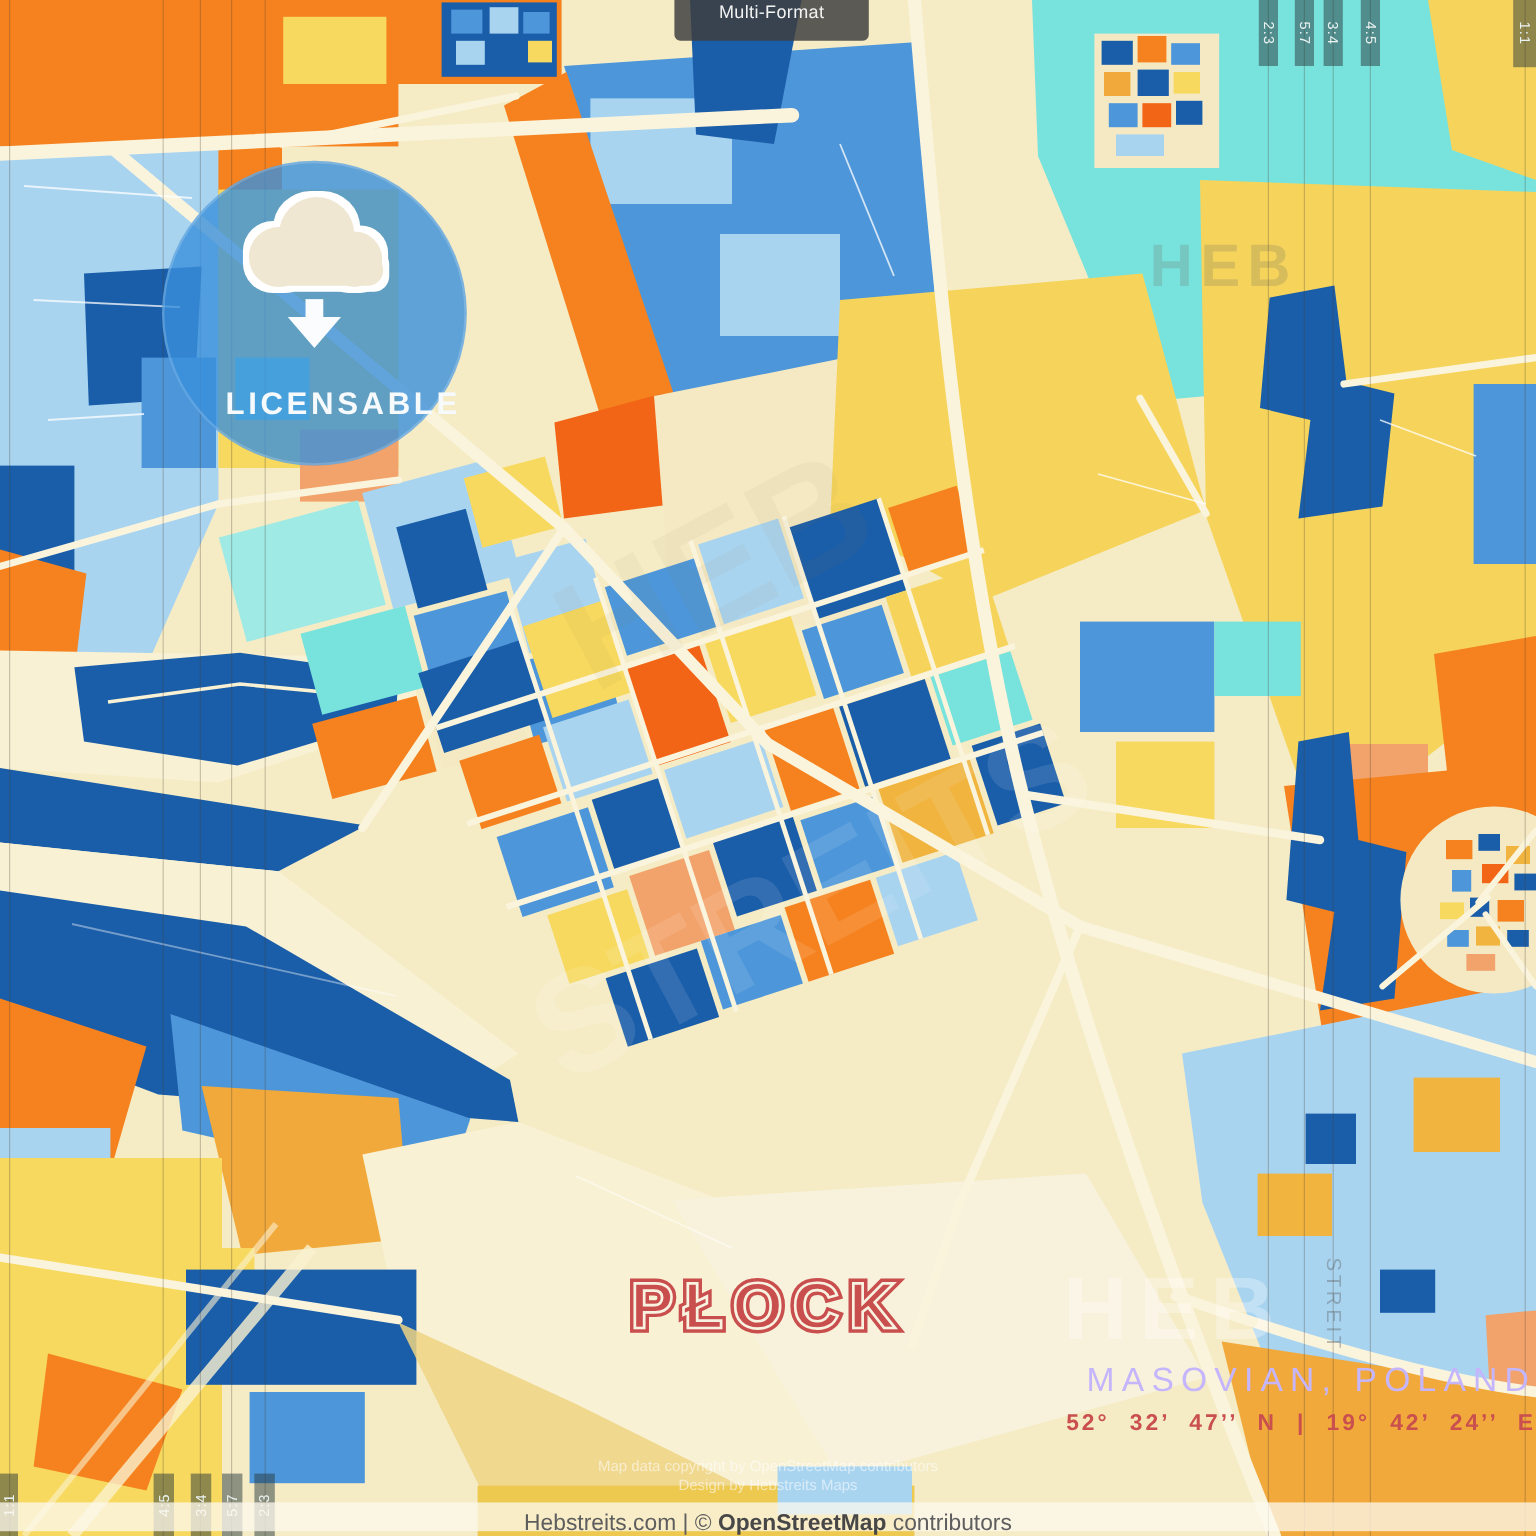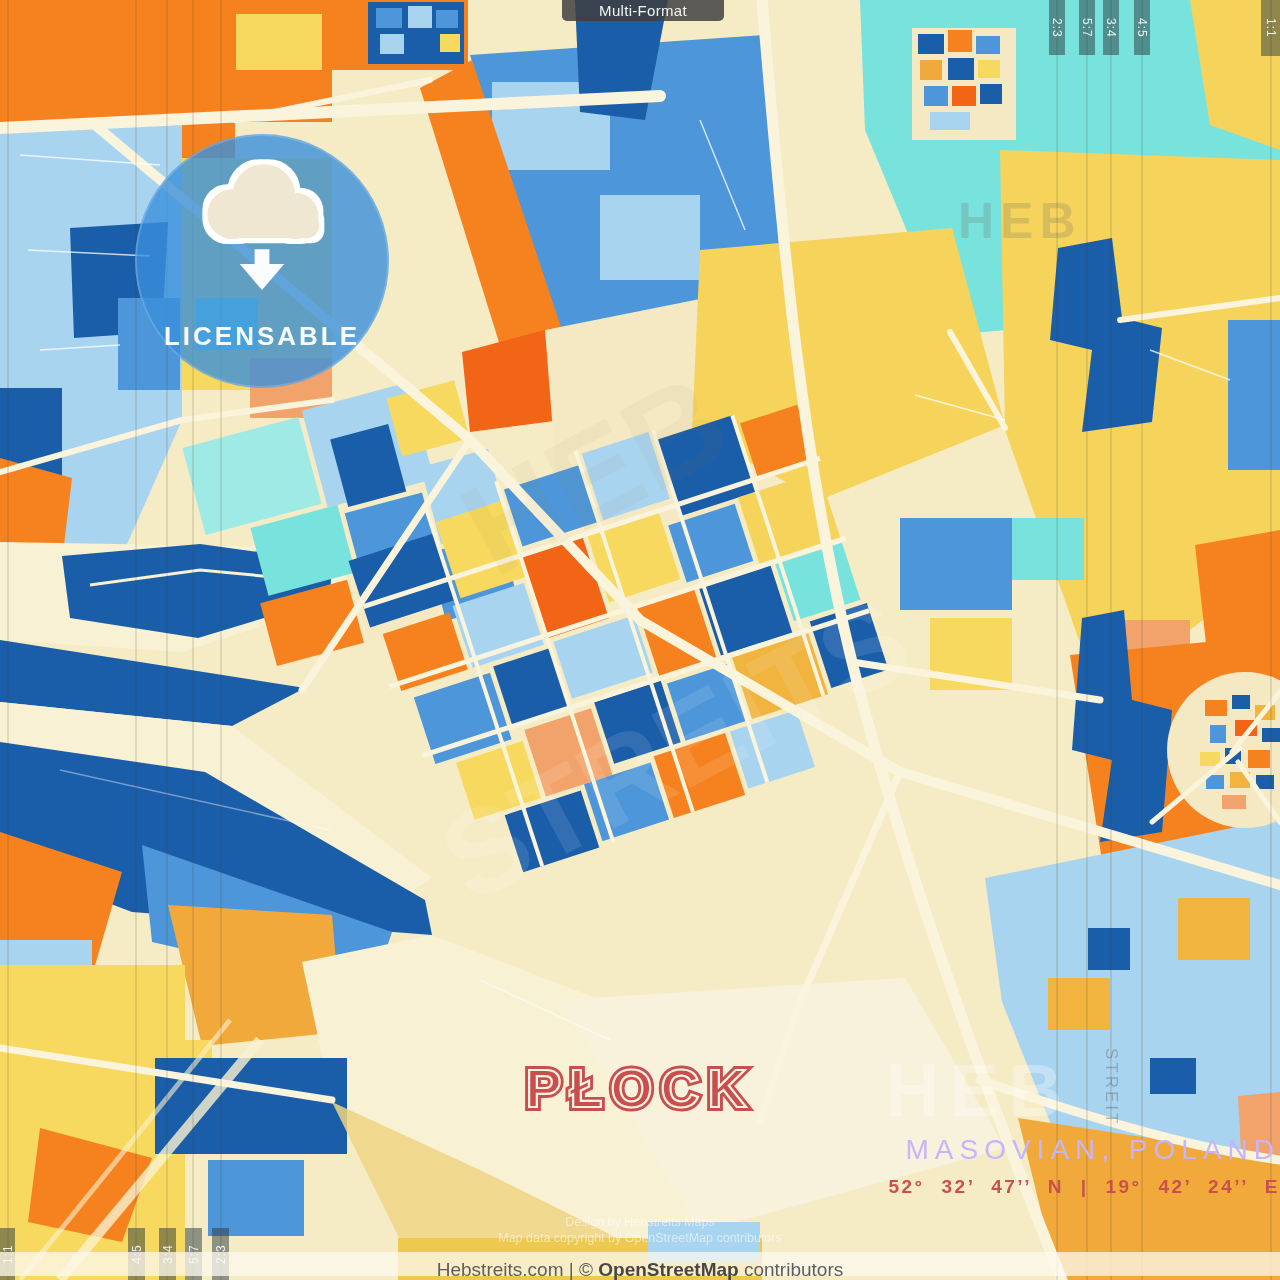--- a/index.html
+++ b/index.html
@@ -1,38 +1,38 @@
 <!DOCTYPE html>
 <html><head>
 <meta charset="utf-8">
 <style>
   html,body{margin:0;padding:0;background:#222;}
   .poster{position:relative;width:1280px;height:1280px;overflow:hidden;
     font-family:"Liberation Sans",sans-serif;}
   .map-svg{position:absolute;left:0;top:0;width:1280px;height:1280px;display:block;}
 
   
-  .top-badge{position:absolute;left:562px;top:0;width:162px;height:21px;
+  .top-badge{position:absolute;left:562px;top:0;width:162px;height:34px;
     background:rgba(62,62,62,.84);color:#F2F2F2;font-size:15px;line-height:22px;
     text-align:center;border-radius:0 0 5px 5px;letter-spacing:.3px;z-index:6;}
 
   
   .rb{position:absolute;background:rgba(40,56,60,.5);color:#EAF2F2;font-size:12px;
     letter-spacing:1px;writing-mode:vertical-rl;text-align:center;line-height:16px;
     display:flex;align-items:center;justify-content:center;z-index:6;}
   .rb.top{top:0;height:55px;width:16px;}
   .rb.bottom{bottom:0;height:52px;width:17px;transform:rotate(180deg);}
 
   
   .license{position:absolute;left:135px;top:134px;width:254px;height:254px;
     border-radius:50%;background:rgba(57,144,219,.80);z-index:5;
     box-shadow:inset 0 0 0 2px rgba(255,255,255,.18);}
   .license .cloud{position:absolute;left:50%;top:14px;transform:translateX(-50%);}
   .license .label{position:absolute;bottom:36px;width:100%;text-align:center;
-    color:#F6FAFD;font-size:26px;font-weight:bold;letter-spacing:3px;}
+    color:#F6FAFD;font-size:26px;font-weight:bold;letter-spacing:3px;padding-left:24px;}
 
   
   .title-wrap{position:absolute;left:0;top:1052px;width:100%;text-align:right;z-index:4;}
   .city-svg{display:block;margin:0 auto;}
   .city-fat{font-family:"Liberation Sans",sans-serif;font-weight:bold;font-size:54px;
     letter-spacing:8px;fill:#C94E4E;stroke:#C94E4E;stroke-width:8;text-anchor:middle;}
   .city-line{font-family:"Liberation Sans",sans-serif;font-weight:bold;font-size:54px;
     letter-spacing:8px;fill:none;stroke:#F8F2E0;stroke-width:2.2;text-anchor:middle;}
   .region-line{margin-top:8px;color:#c4b5fd;font-size:28px;letter-spacing:6px;font-weight:500;}
   .coords-line{margin-top:10px;color:#C9504E;font-size:19px;letter-spacing:2.5px;
@@ -310,21 +310,21 @@
   <div class="title-wrap">
     <svg class="city-svg" width="560" height="74" viewBox="0 0 560 74">
       <text class="city-fat" x="280" y="55">PŁOCK</text>
       <text class="city-line" x="280" y="55">PŁOCK</text>
     </svg>
     <div class="region-line">MASOVIAN, POLAND</div>
     <div class="coords-line">52° 32’ 47’’ N | 19° 42’ 24’’ E</div>
   </div>
 
   <div class="fine-print">
+    <div>Map data copyright by OpenStreetMap contributors</div>
     <div>Design by Hebstreits Maps</div>
-    <div>Map data copyright by OpenStreetMap contributors</div>
   </div>
 
   <div class="footer">
     <span>Hebstreits.com | © </span><b>OpenStreetMap</b><span> contributors</span>
   </div>
 
 </div>
 
 </body></html>

